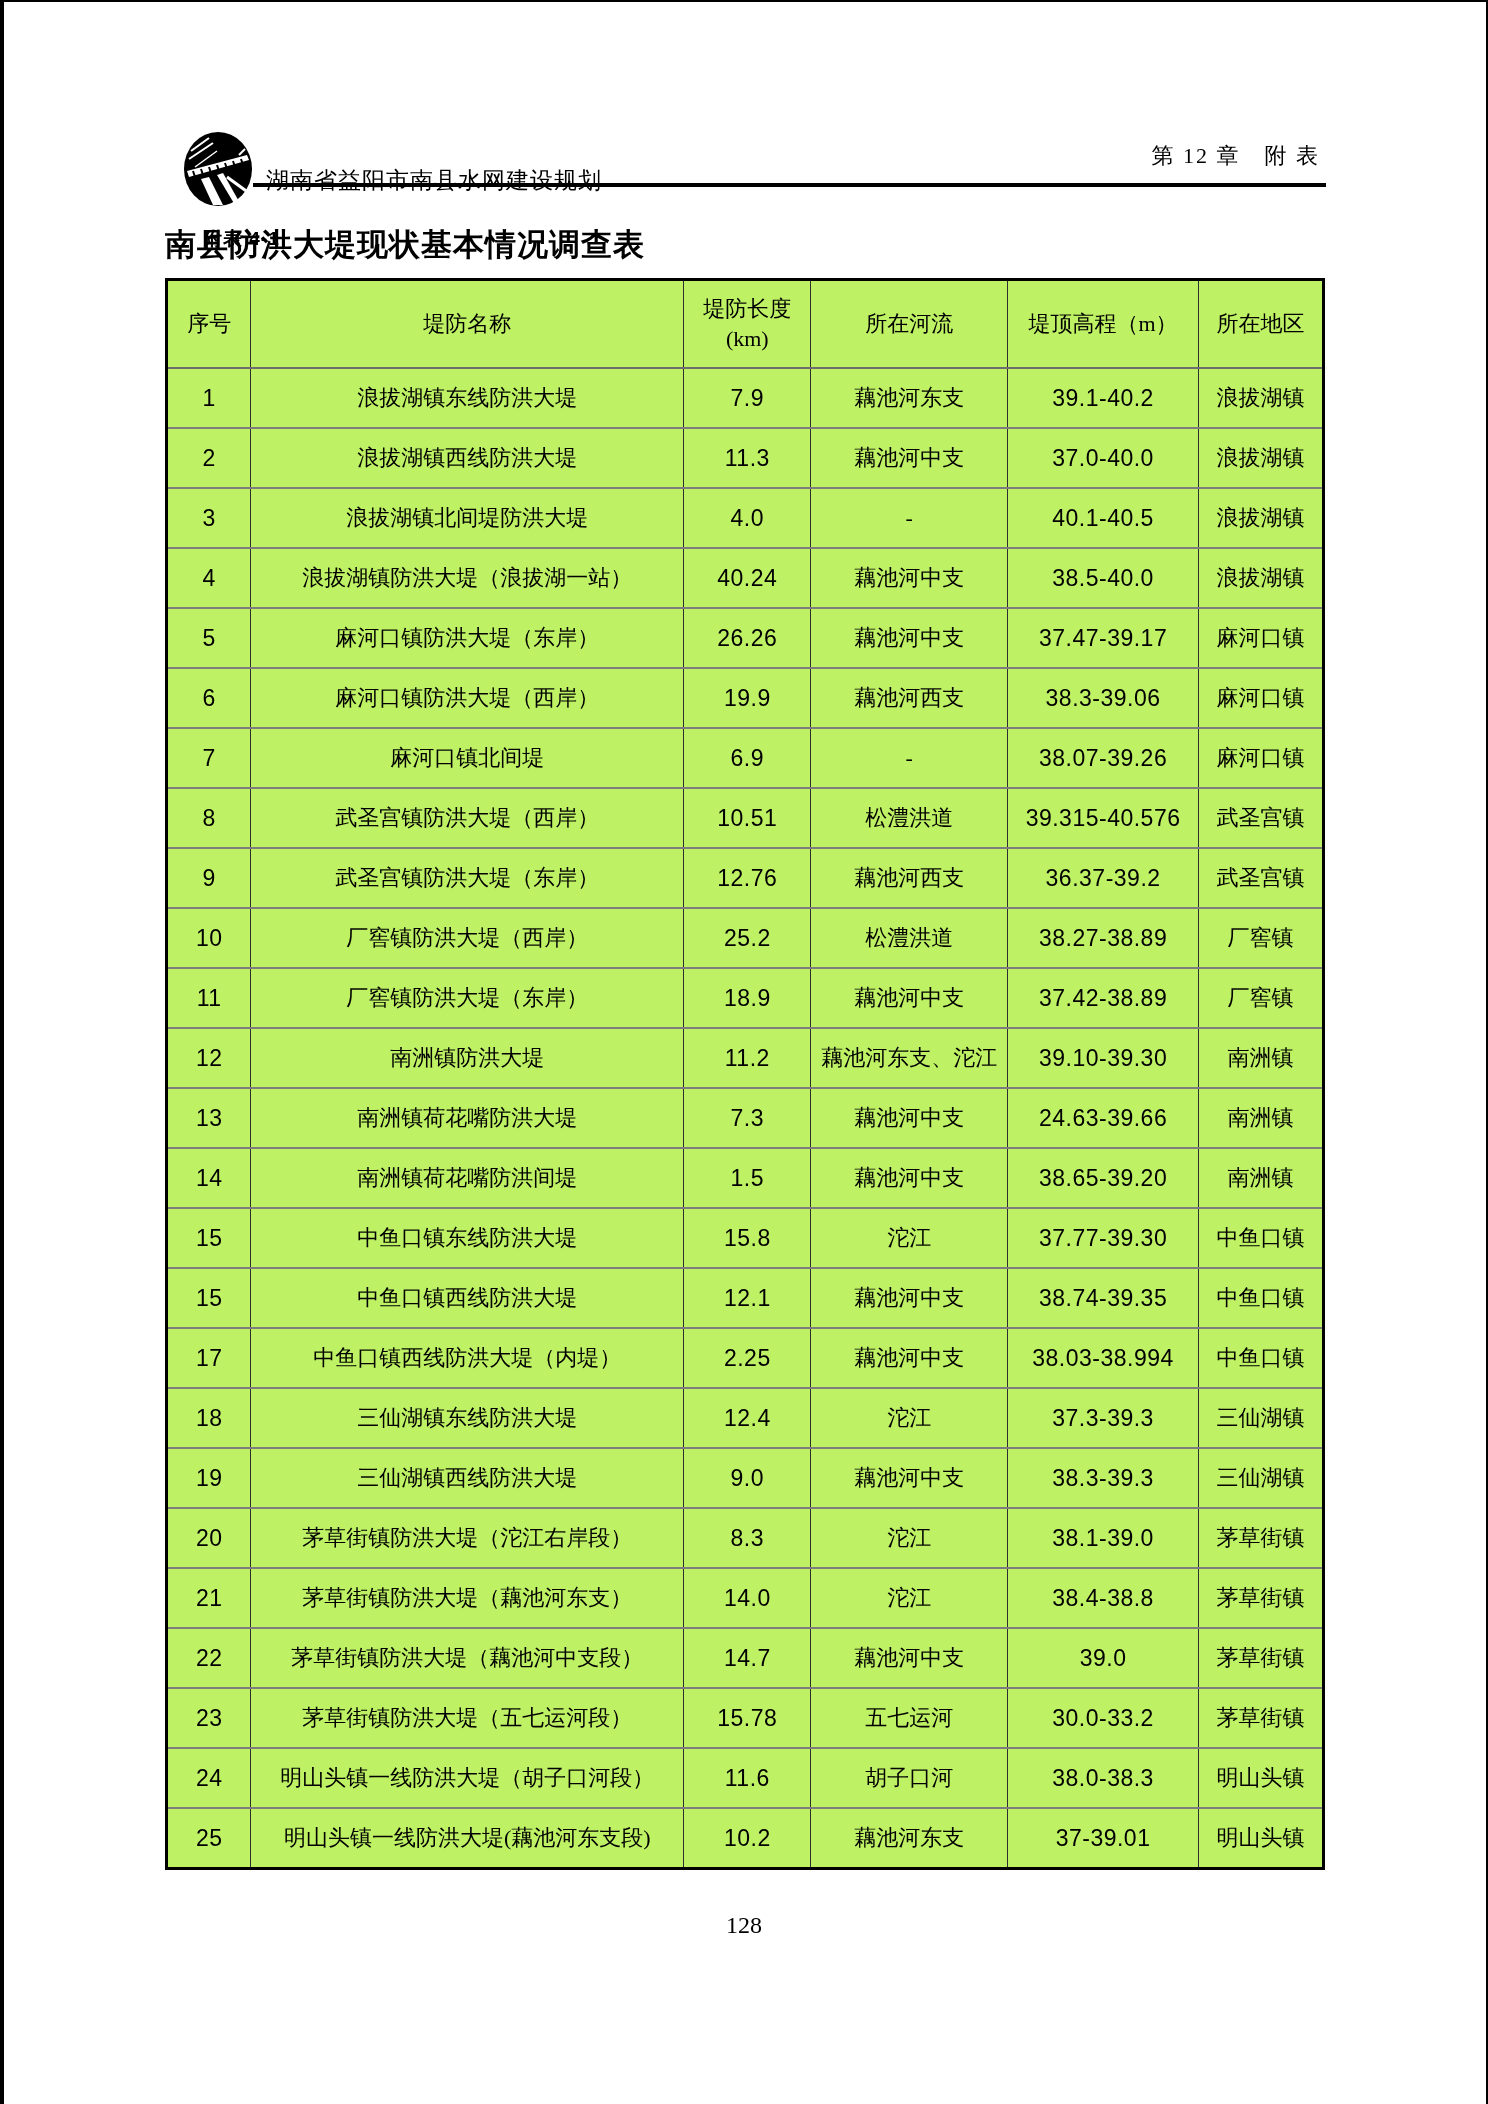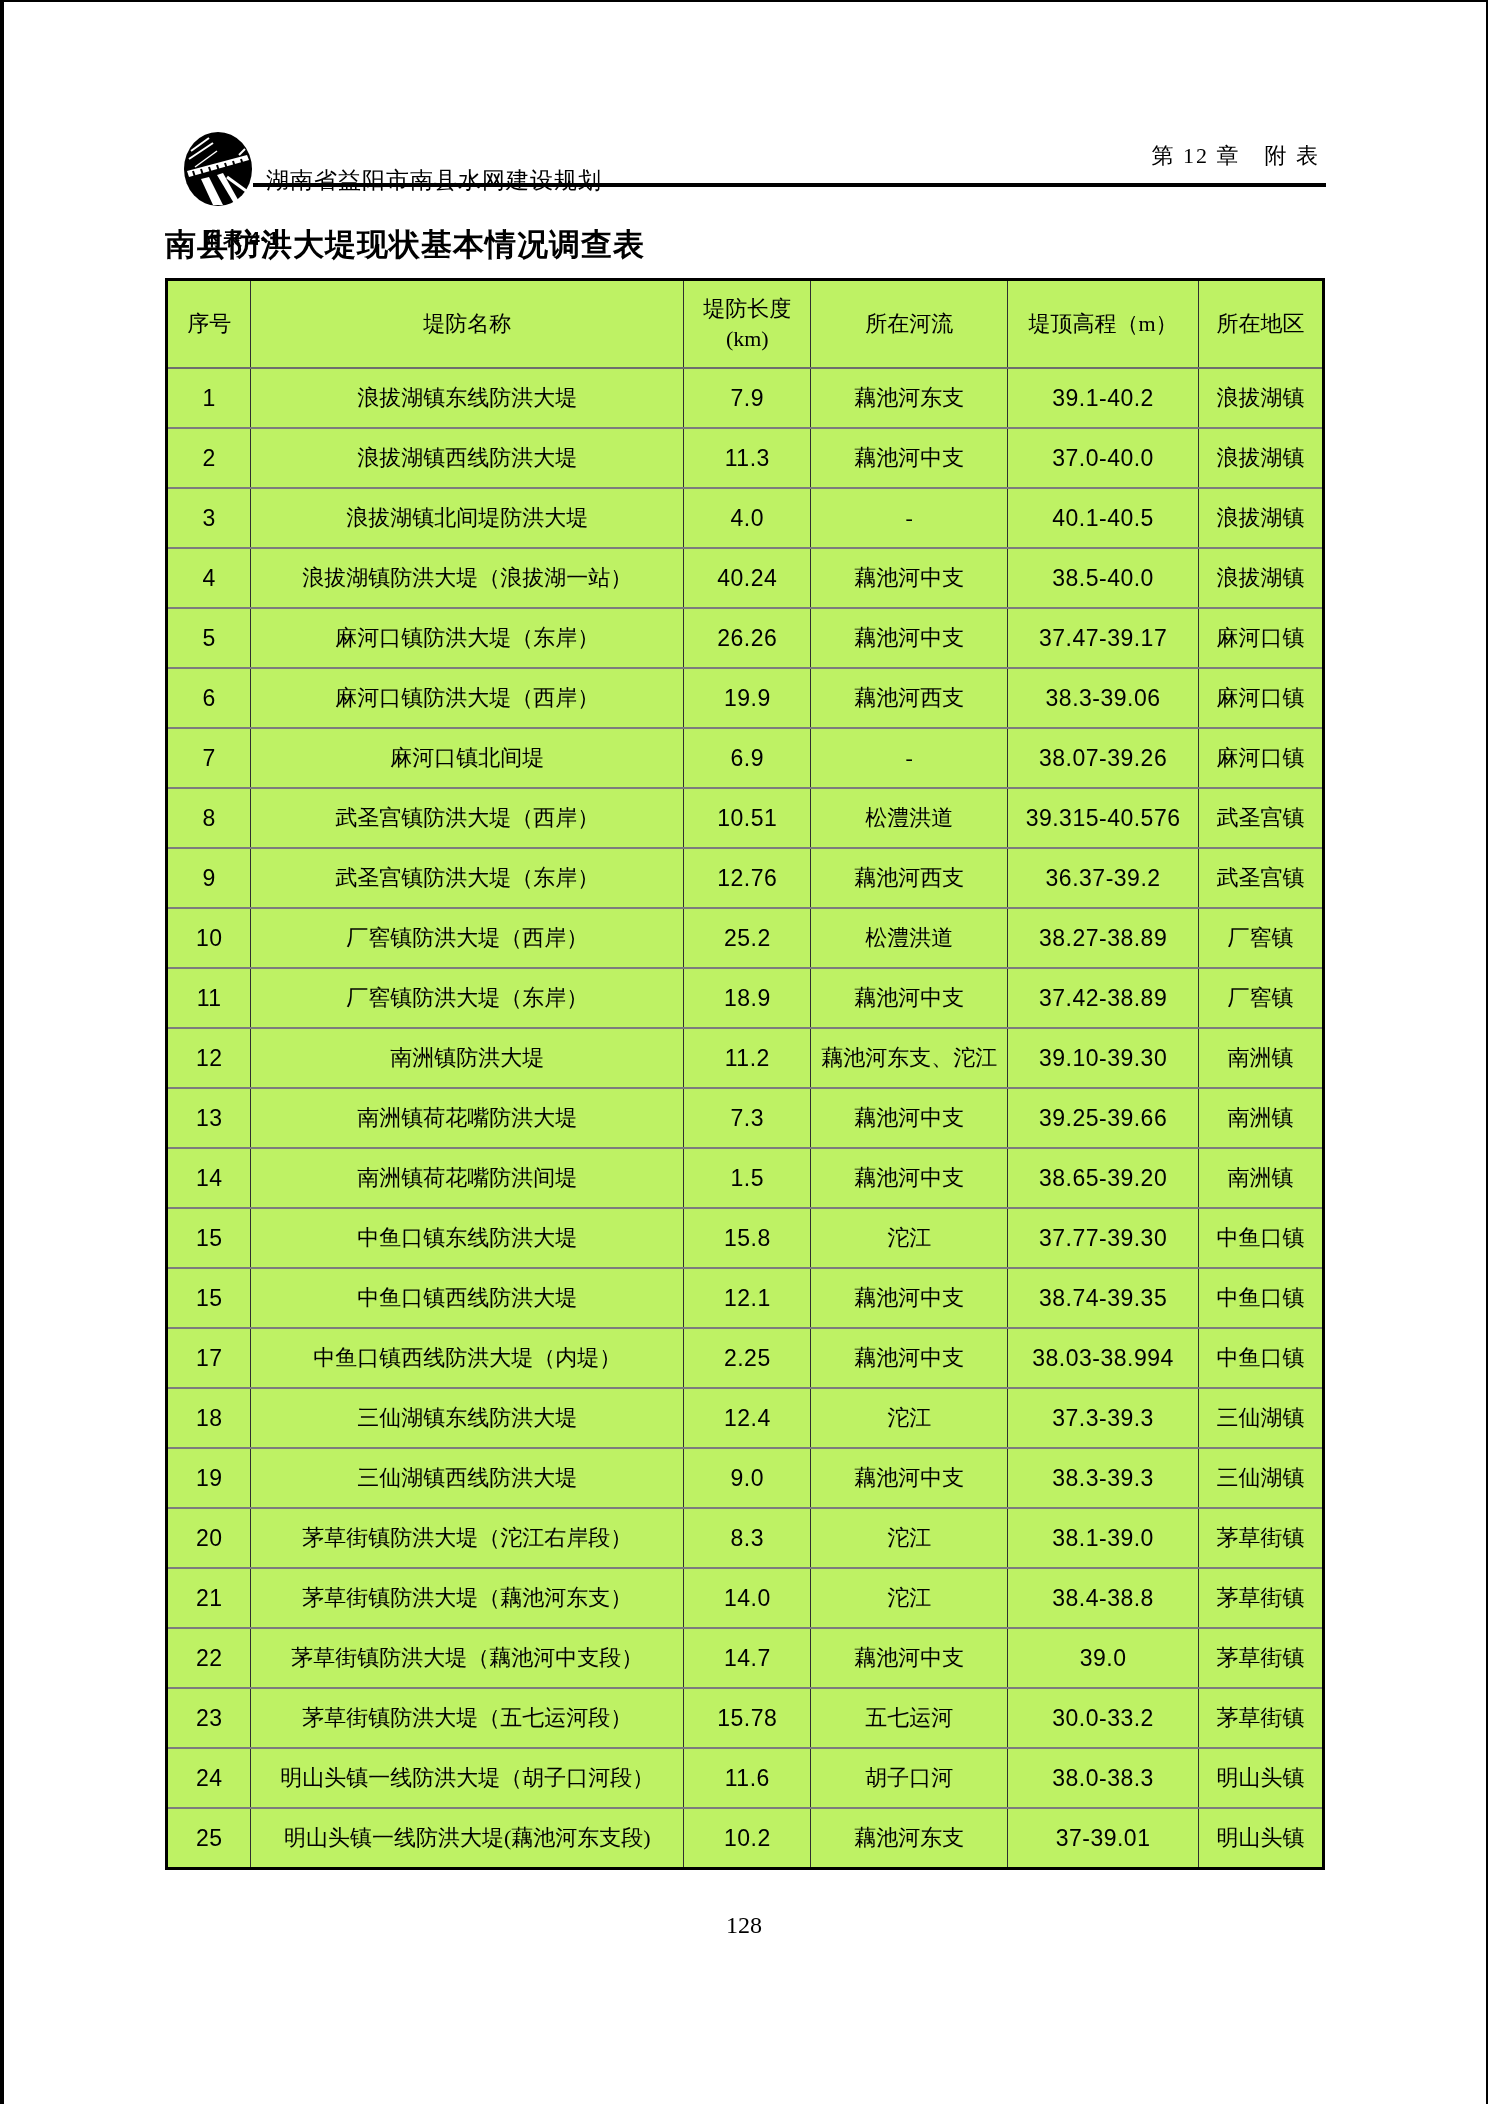--- a/index.html
+++ b/index.html
@@ -235,21 +235,21 @@
       <td>11.2</td>
       <td>藕池河东支、沱江</td>
       <td>39.10-39.30</td>
       <td>南洲镇</td>
     </tr>
         <tr>
       <td>13</td>
       <td>南洲镇荷花嘴防洪大堤</td>
       <td>7.3</td>
       <td>藕池河中支</td>
-      <td>39.25-39.66</td>
+      <td>24.63-39.66</td>
       <td>南洲镇</td>
     </tr>
         <tr>
       <td>14</td>
       <td>南洲镇荷花嘴防洪间堤</td>
       <td>1.5</td>
       <td>藕池河中支</td>
       <td>38.65-39.20</td>
       <td>南洲镇</td>
     </tr>

